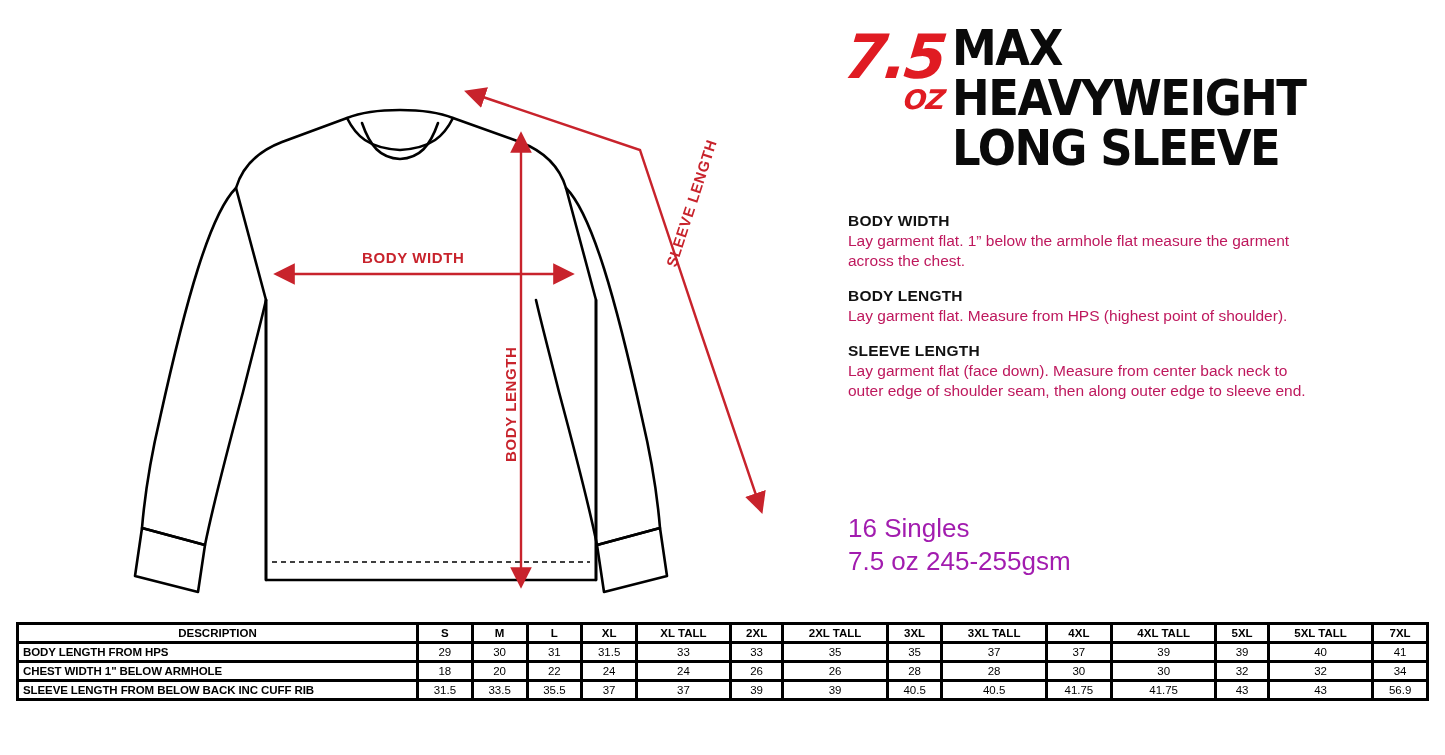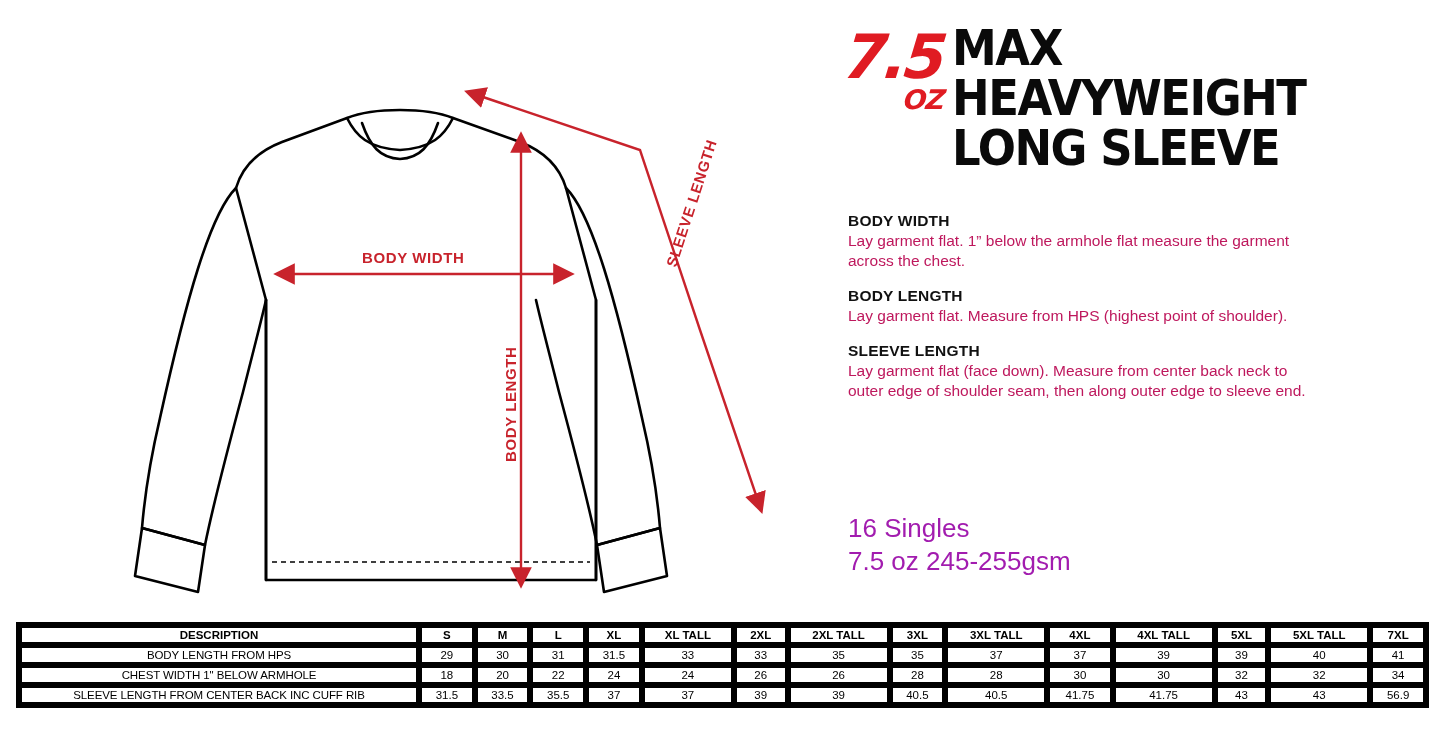--- a/index.html
+++ b/index.html
@@ -112,36 +112,36 @@
   
   #size-table {
     position: absolute;
     left: 16px; top: 622px;
     width: 1413px;
     border-collapse: collapse;
     font-family: "Liberation Sans", sans-serif;
     font-size: 11.5px;
   }
   #size-table td, #size-table th {
-    border: 6px solid #000000;
+    border: 3px solid #000000;
     padding: 1px 4px;
     height: 19px;
     white-space: nowrap;
   }
   #size-table thead th {
     text-align: center;
     font-weight: bold;
     font-size: 11.5px;
   }
   #size-table thead th.desc-head {
     width: 400px;
   }
   #size-table tbody td.rowlabel {
-    text-align: center;
-    font-weight: normal;
+    text-align: left;
+    font-weight: bold;
     letter-spacing: -.1px;
   }
   #size-table tbody td.num {
     text-align: center;
     font-weight: normal;
   }
   .lbl-red {
     font-family: "Liberation Sans", sans-serif;
     font-size: 15px;
     font-weight: bold;
@@ -302,21 +302,21 @@
         <td class="num">26</td>
         <td class="num">28</td>
         <td class="num">28</td>
         <td class="num">30</td>
         <td class="num">30</td>
         <td class="num">32</td>
         <td class="num">32</td>
         <td class="num">34</td>
       </tr>
       <tr>
-        <td class="rowlabel">SLEEVE LENGTH FROM CENTER BACK INC CUFF RIB</td>
+        <td class="rowlabel">SLEEVE LENGTH FROM BELOW BACK INC CUFF RIB</td>
         <td class="num">31.5</td>
         <td class="num">33.5</td>
         <td class="num">35.5</td>
         <td class="num">37</td>
         <td class="num">37</td>
         <td class="num">39</td>
         <td class="num">39</td>
         <td class="num">40.5</td>
         <td class="num">40.5</td>
         <td class="num">41.75</td>

